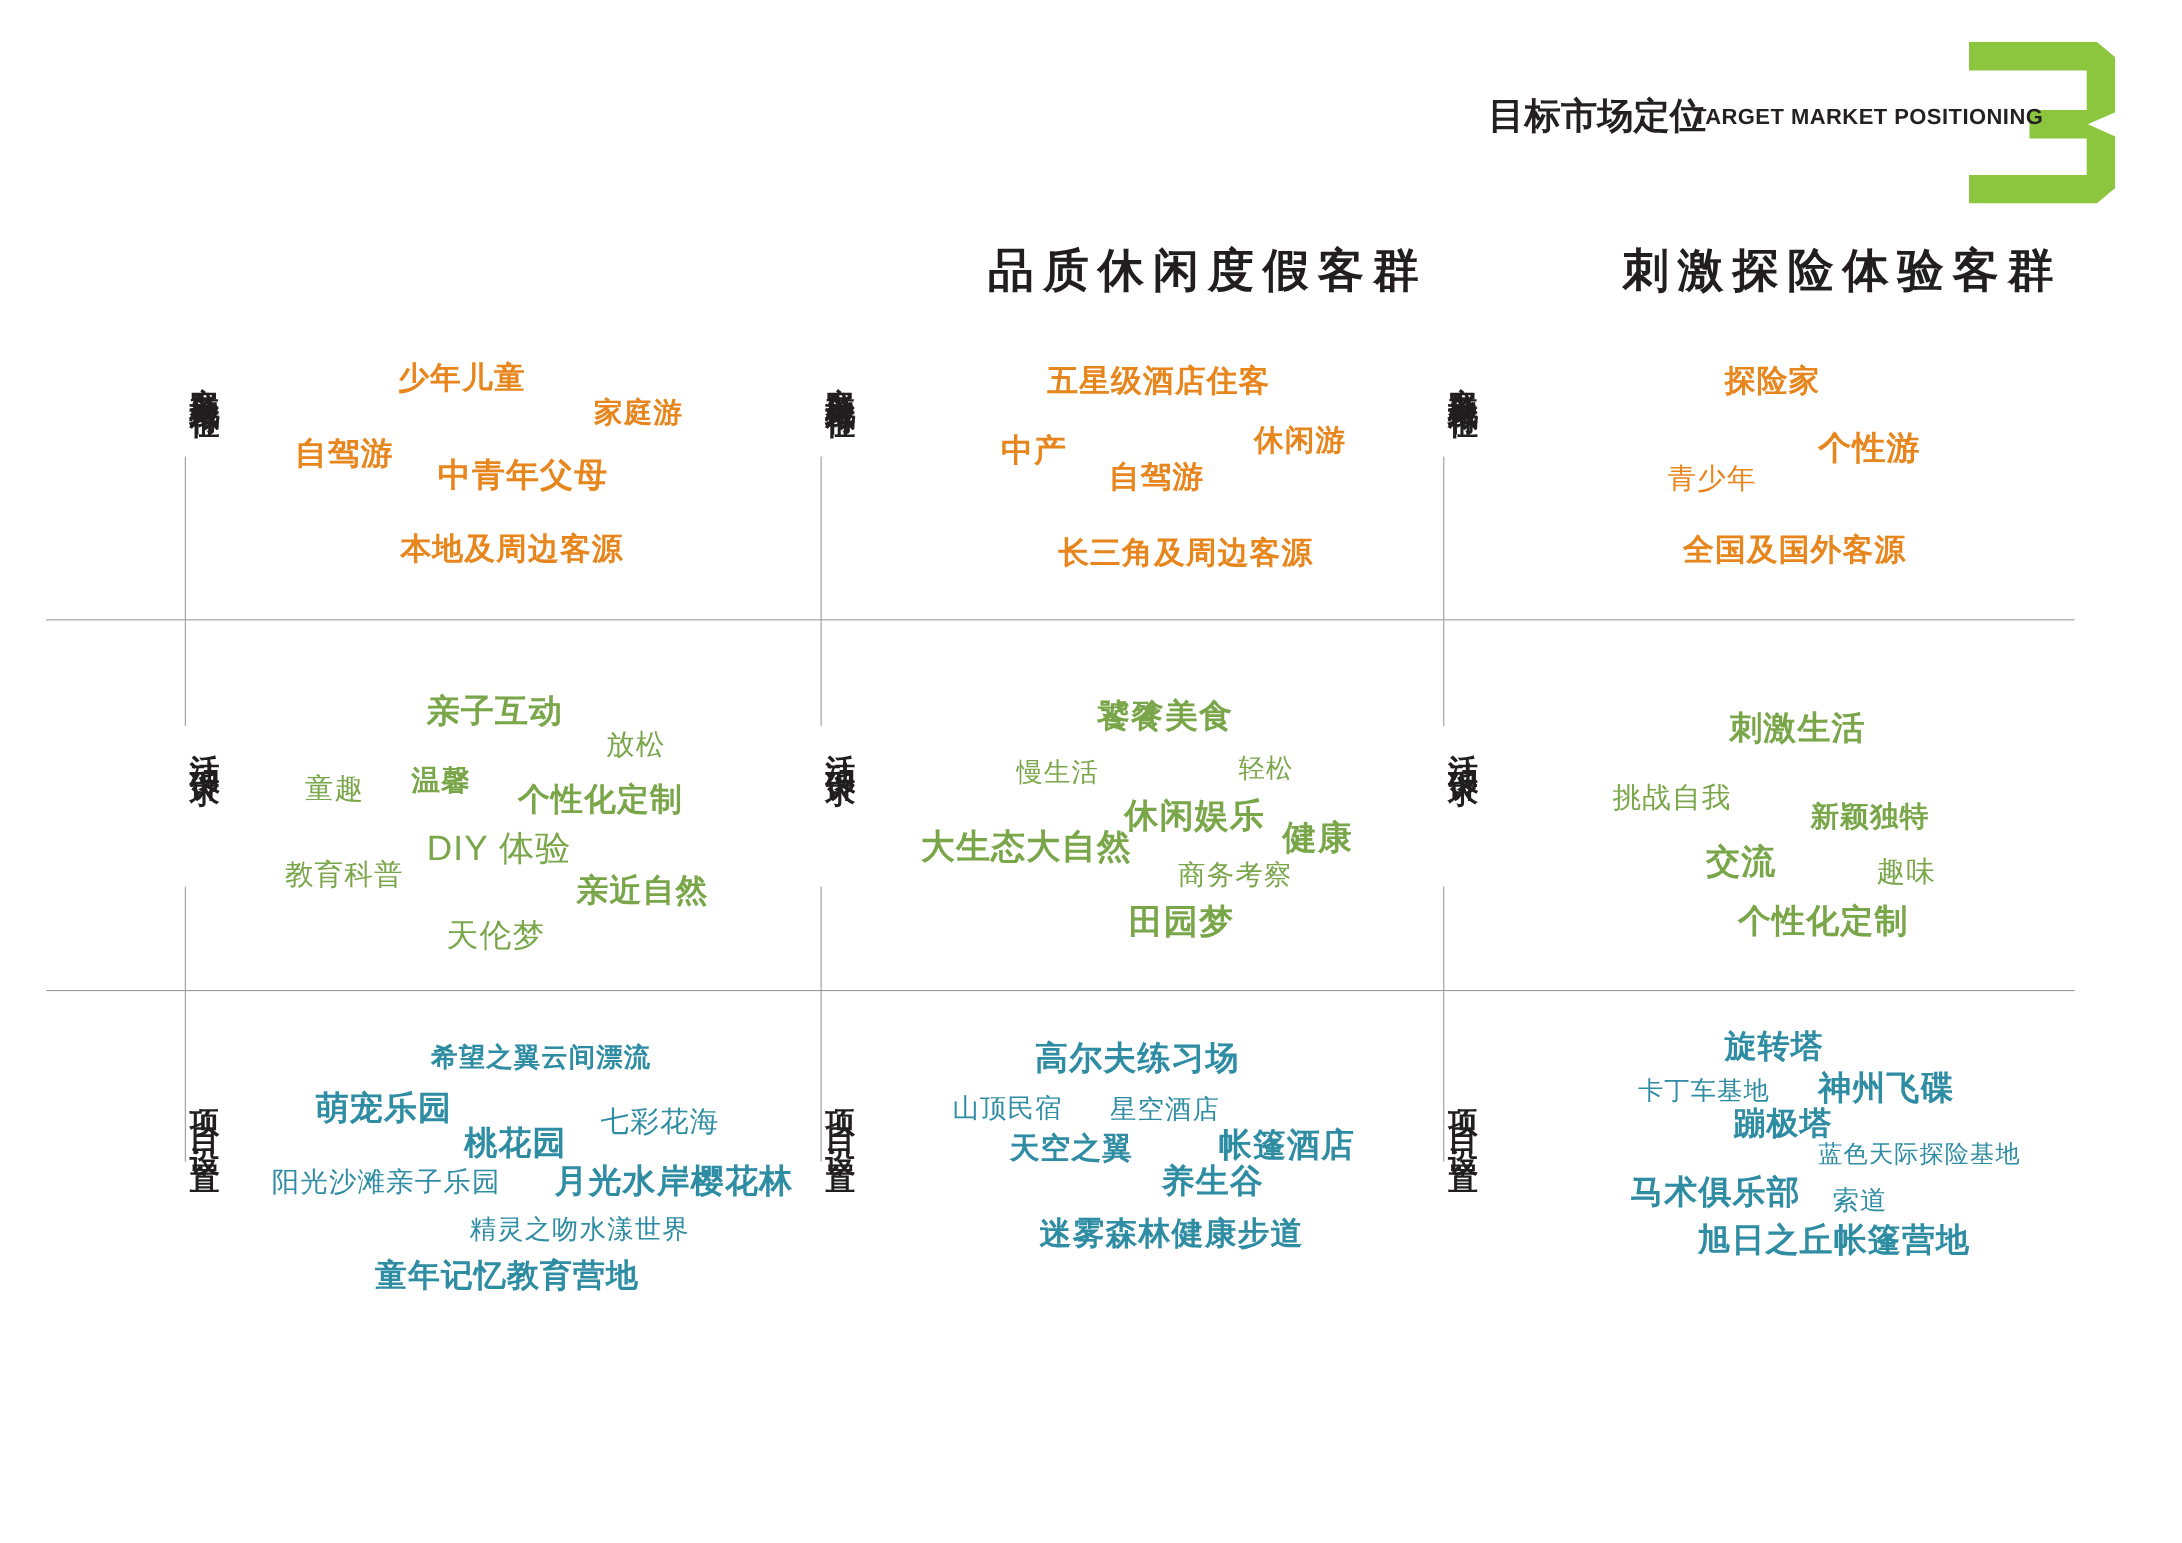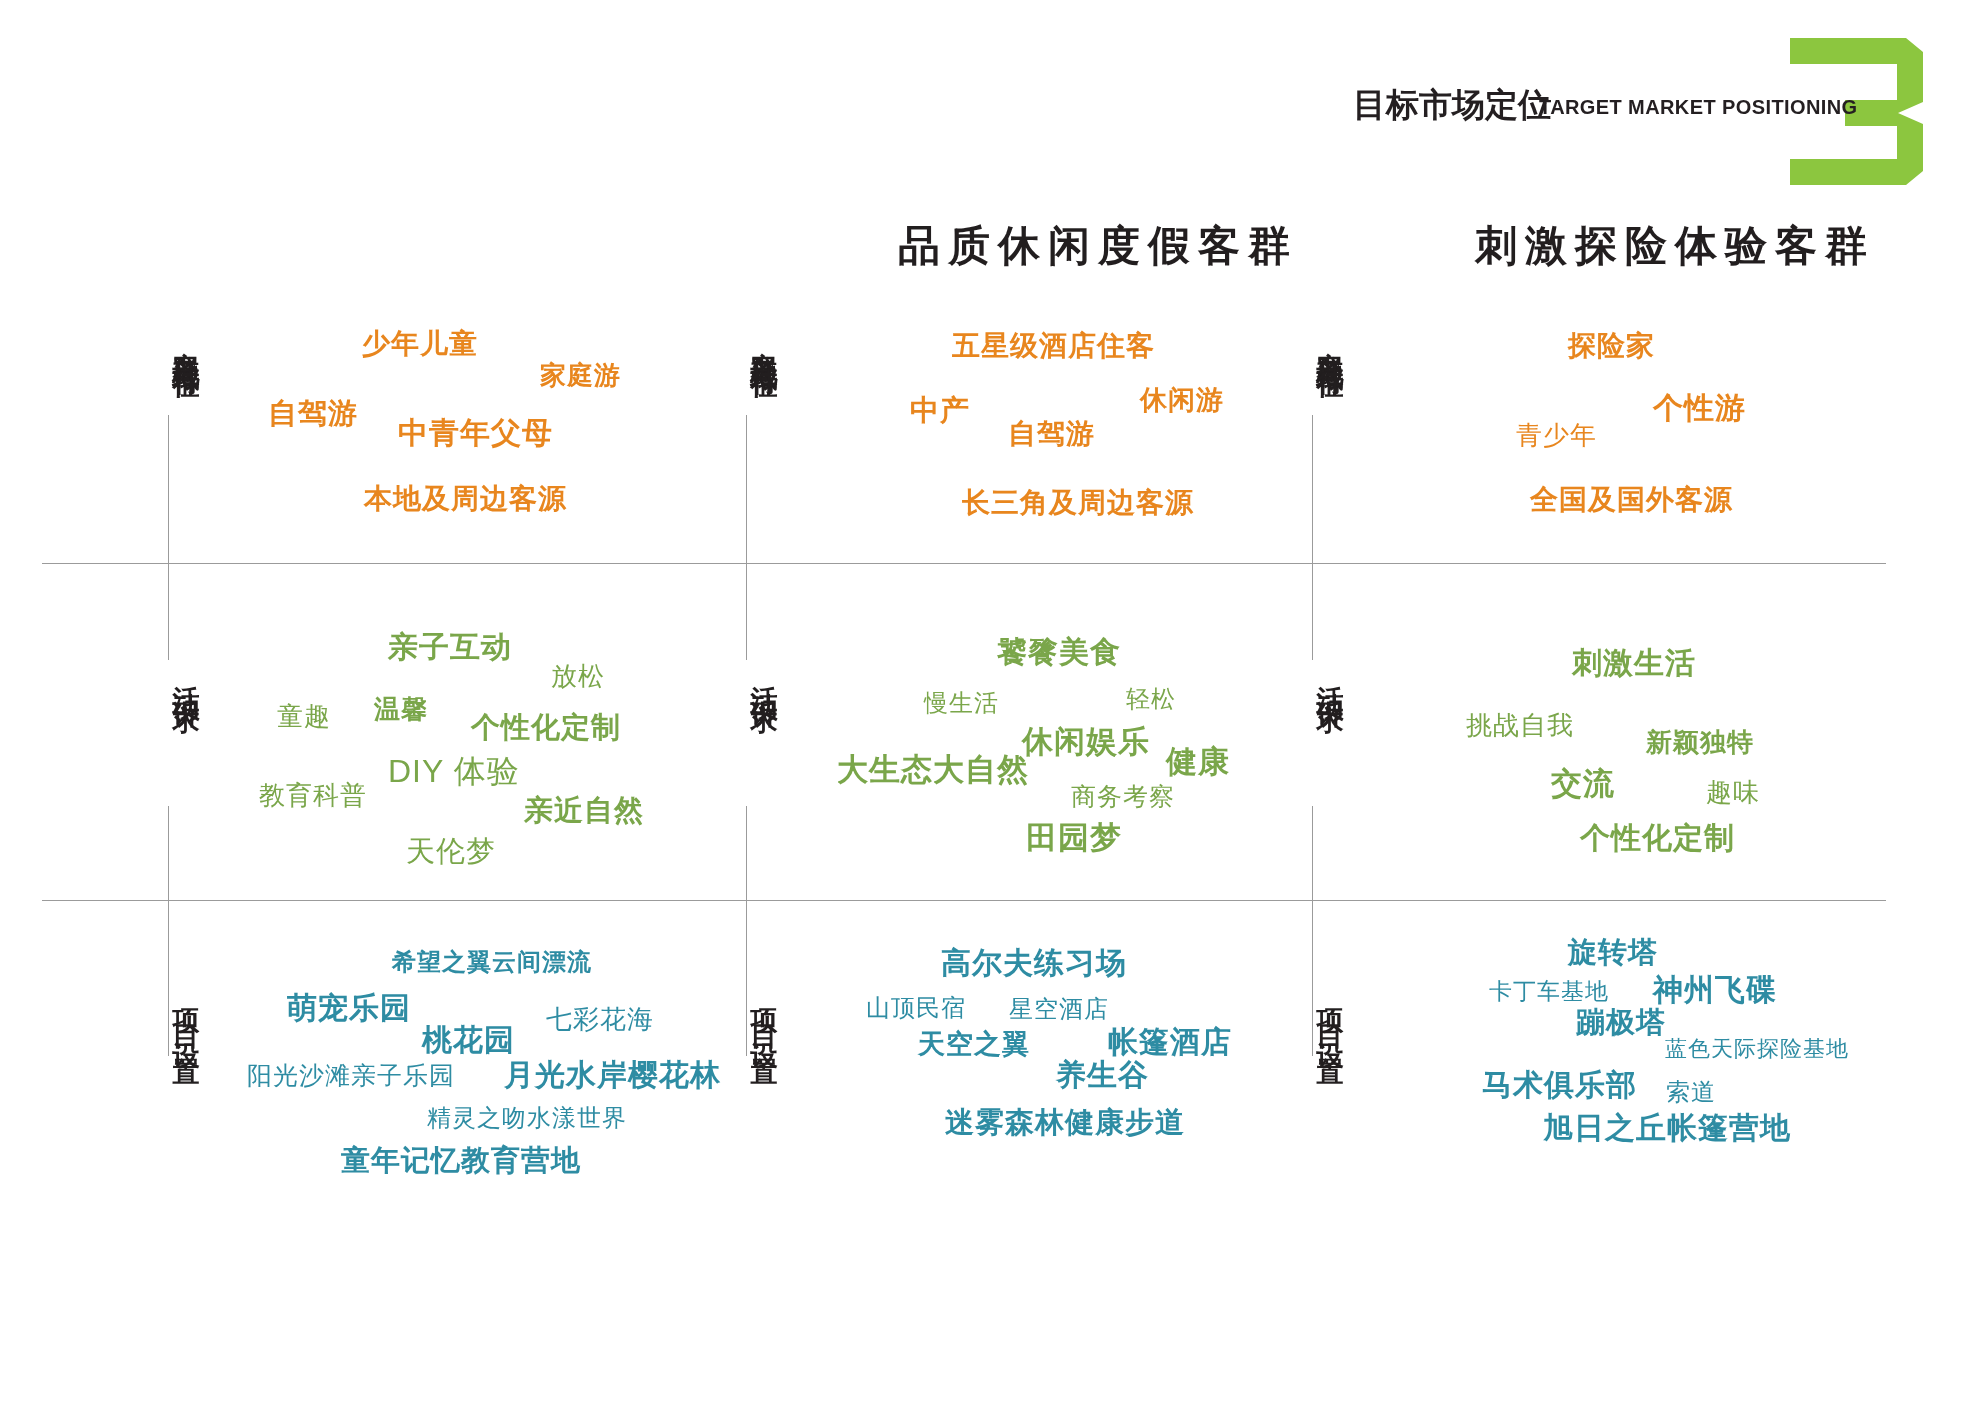--- a/index.html
+++ b/index.html
@@ -140,19 +140,19 @@
       <span class="word" style="left: 1646px; top: 729px; font-size: 26px; font-weight: 700;">新颖独特</span>
       <span class="word" style="left: 1551px; top: 768px; font-size: 31px; font-weight: 700;">交流</span>
       <span class="word" style="left: 1706px; top: 779px; font-size: 26px; font-weight: 400;">趣味</span>
       <span class="word" style="left: 1580px; top: 823px; font-size: 30px; font-weight: 700;">个性化定制</span>
     </div>
   <div class="cloud" style="color: rgb(46, 140, 163);">
       <span class="word" style="left: 1568px; top: 938px; font-size: 29px; font-weight: 700;">旋转塔</span>
       <span class="word" style="left: 1489px; top: 980px; font-size: 23px; font-weight: 400;">卡丁车基地</span>
       <span class="word" style="left: 1653px; top: 975px; font-size: 30px; font-weight: 700;">神州飞碟</span>
       <span class="word" style="left: 1576px; top: 1008px; font-size: 29px; font-weight: 700;">蹦极塔</span>
-      <span class="word" style="left: 1653px; top: 1038px; font-size: 22px; font-weight: 400; margin-left: 12px;">蓝色天际探险基地</span>
+      <span class="word" style="left: 1653px; top: 1038px; font-size: 22px; font-weight: 400;">蓝色天际探险基地</span>
       <span class="word" style="left: 1482px; top: 1070px; font-size: 30px; font-weight: 700;">马术俱乐部</span>
       <span class="word" style="left: 1666px; top: 1080px; font-size: 24px; font-weight: 400;">索道</span>
       <span class="word" style="left: 1543px; top: 1113px; font-size: 30px; font-weight: 700;">旭日之丘帐篷营地</span>
     </div>
 
 </div>
 
 </body></html>

